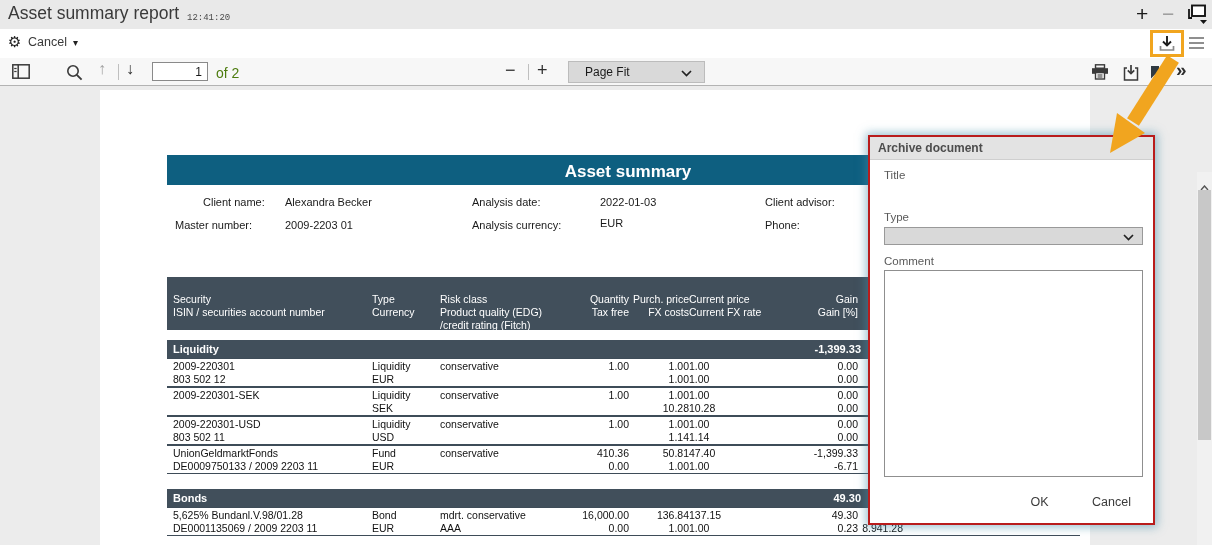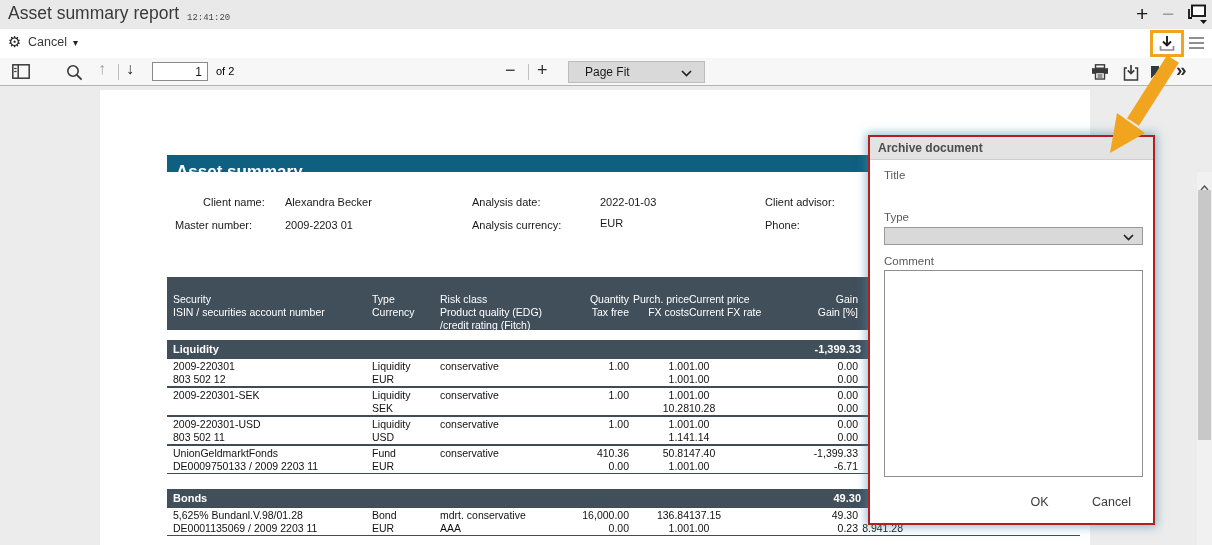--- a/index.html
+++ b/index.html
@@ -26,33 +26,33 @@
   .lines-ic { position:absolute; left:1189px; top:37px; }
   .lines-ic div { width:15px; height:2px; background:#8f8f8f; margin-bottom:3px; }
 
   
   .toolbar { position:absolute; left:0; top:58px; width:1212px; height:28px; background:#f7f7f7; border-bottom:1px solid #b3b3b3; }
   .tb-ic { position:absolute; top:6px; cursor:default; }
   .vdiv { position:absolute; width:1px; height:16px; background:#bfbfbf; top:6px; }
   .arrow-up { position:absolute; left:98px; top:2px; font-size:16px; color:#a2a2a2; }
   .arrow-down { position:absolute; left:126px; top:2px; font-size:16px; color:#2e2e2e; }
   .page-input { position:absolute; left:152px; top:4px; width:56px; height:19px; border:1px solid #8a8a8a; background:#fff; font-size:12px; text-align:right; padding-right:5px; font-family:inherit; color:#1a1a1a; }
-  .of-label { position:absolute; left:216px; top:7px; font-size:11px; color:#000000; }
+  .of-label { position:absolute; left:216px; top:7px; font-size:14px; color:#4d7c0f; }
   .zoom-minus { position:absolute; left:505px; top:2px; font-size:18px; color:#2e2e2e; }
   .zoom-plus { position:absolute; left:537px; top:2px; font-size:18px; color:#2e2e2e; }
   .zoom-select { position:absolute; left:568px; top:3px; width:137px; height:22px; background:#d9d9d9; border:1px solid #bcbcbc; font-size:12px; color:#1a1a1a; line-height:20px; padding-left:16px; cursor:default; }
   .zoom-select svg { position:absolute; right:12px; top:8px; }
   .more-btn { position:absolute; left:1176px; top:1px; font-size:19px; font-weight:bold; color:#2e2e2e; }
 
   
   .viewer { position:absolute; left:0; top:86px; width:1212px; height:459px; background:#ececec; }
   .page { position:absolute; left:100px; top:90px; width:990px; height:455px; background:#ffffff; }
 
   
-  .doc-head { position:absolute; left:67px; top:65px; width:913px; height:17px; background:#0E5F80; color:#fff; font-size:17px; font-weight:bold; line-height:33px; padding-left:9px; }
+  .doc-head { position:absolute; left:67px; top:65px; width:913px; height:30px; background:#0E5F80; color:#fff; font-size:17px; font-weight:bold; line-height:33px; padding-left:9px;text-align:center; }
   .meta { position:absolute; font-size:11px; color:#1a1a1a; white-space:nowrap; }
   .dtable { position:absolute; left:67px; top:187px; width:913px; font-size:10.5px; color:#111; }
   .thead { background:#414F5B; color:#fff; height:53px; display:flex; padding-top:16px; }
   .col { flex:0 0 auto; overflow:hidden; white-space:nowrap; }
   .c0 { width:205px; padding-left:6px; }
   .c1 { width:68px; }
   .c2 { width:132px; }
   .c3 { width:57px; text-align:right; }
   .c4 { width:60px; text-align:right; }
   .c5 { width:90px; }

